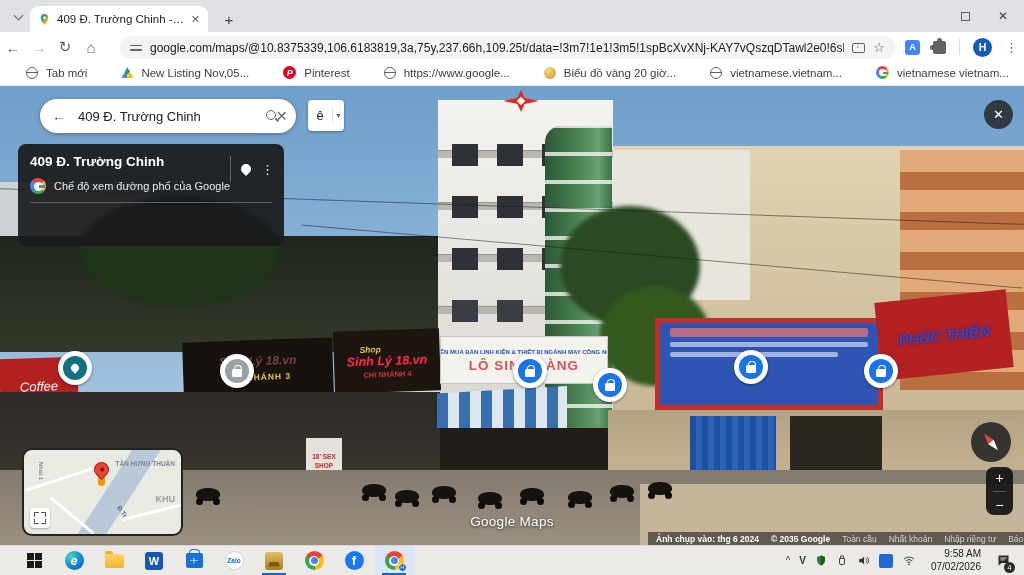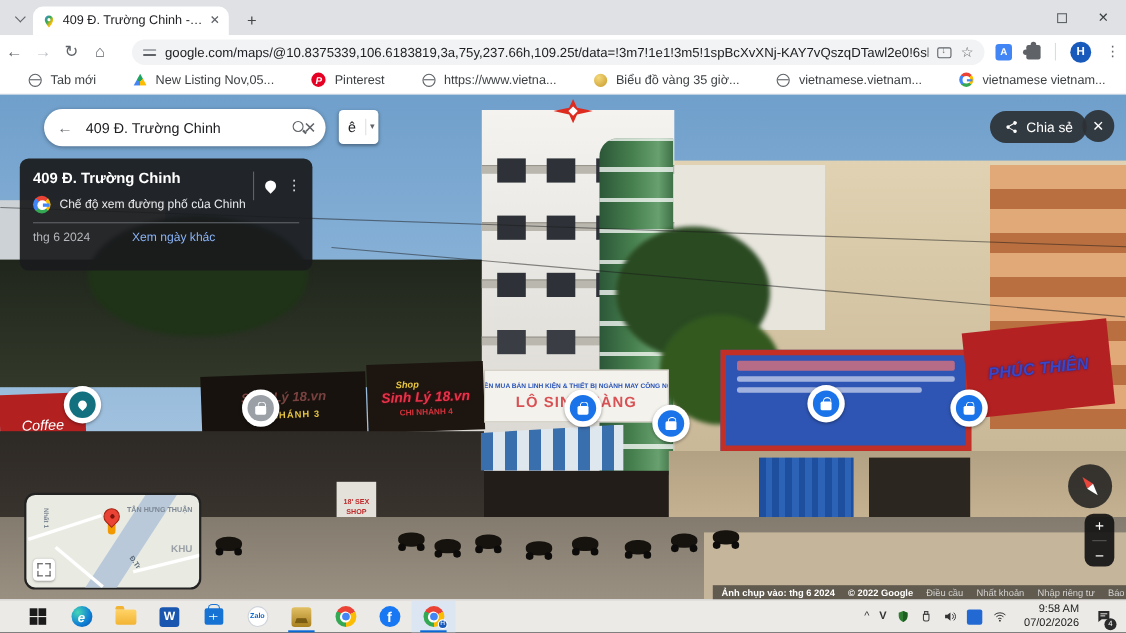--- a/index.html
+++ b/index.html
@@ -272,25 +272,25 @@
     <span class="bm">
         <i class="fav-drive"></i>
         <span>New Listing Nov,05...</span>
       </span>
     <span class="bm">
         <i class="fav-pin">P</i>
         <span>Pinterest</span>
       </span>
     <span class="bm">
         <i class="fav-globe"></i>
-        <span>https://www.vietna...</span>
+        <span>https://www.google...</span>
       </span>
     <span class="bm">
         <i class="fav-gold"></i>
-        <span>Biểu đồ vàng 35 giờ...</span>
+        <span>Biểu đồ vàng 20 giờ...</span>
       </span>
     <span class="bm">
         <i class="fav-globe"></i>
         <span>vietnamese.vietnam...</span>
       </span>
     <span class="bm">
         <i class="fav-g"></i>
         <span>vietnamese vietnam...</span>
       </span>
     <span class="bm">
@@ -414,34 +414,24 @@
 
     <div class="abs icard">
       <div class="ttl">409 Đ. Trường Chinh</div>
       <div class="tr">
         <span class="vdiv"></span>
         <span class="wpin"></span>
         <span style="font-size:13px;color:#e8eaed">⋮</span>
       </div>
       <div class="row2">
         <span class="gball"></span>
-        <span class="prov">Chế độ xem đường phố của Chinh</span>
-      </div>
-      <div class="row3">
-        <span class="date">thg 6 2024</span>
-        <span class="link">Xem ngày khác</span>
-      </div>
-    </div>
-
-    <div class="abs share">
-      <svg width="13" height="13" viewBox="0 0 24 24">
-          <path fill="#fff" d="M18 16a3 3 0 0 0-2.1.86L9 13a3 3 0 0 0 0-2l6.9-3.86A3 3 0 1 0 15 5c0 .24.03.47.08.7L8.2 9.54a3 3 0 1 0 0 4.92l6.88 3.84A3 3 0 1 0 18 16z"></path>
-        </svg>
-      <span>Chia sẻ</span>
-    </div>
+        <span class="prov">Chế độ xem đường phố của Google</span>
+      </div>
+    </div>
+
     <div class="abs svclose">
         <span>✕</span>
       </div>
 
     <div class="abs mmap">
       <div class="mroad"></div>
       <div class="mroad2" style="left:0;top:28px;width:70px;transform:rotate(-18deg)"></div>
       <div class="mroad2" style="left:96px;top:60px;width:70px;transform:rotate(-14deg)"></div>
       <div class="mroad2" style="left:20px;top:64px;width:56px;transform:rotate(40deg)"></div>
       <span class="mlabel" style="right:6px;top:10px;font-size:6.5px;text-align:center;line-height:1.3">TÂN HƯNG THUẬN</span>
@@ -465,24 +455,25 @@
         <path d="M12 2l3.2 10H8.8z" fill="#e8453c"></path>
         <path d="M12 22L8.8 12h6.4z" fill="#fff"></path>
       </svg>
     </div>
     <div class="abs zoomctl">
       <span>+</span>
       <span class="dv"></span>
       <span>−</span>
     </div>
 
+    <div class="abs wm">Google Maps</div>
     <div class="abs attr">
       <span style="font-weight:bold">Ảnh chụp vào: thg 6 2024</span>
-      <span style="font-weight:bold">© 2022 Google</span>
-      <span class="lk">Điều cầu</span>
+      <span style="font-weight:bold">© 2035 Google</span>
+      <span class="lk">Toàn cầu</span>
       <span class="lk">Nhất khoản</span>
       <span class="lk">Nhập riêng tư</span>
       <span class="lk">Báo cáo vấn đề</span>
     </div>
   </div>
 
   <div class="taskbar">
     <div class="tbi">
         <span class="winlogo">
           <i></i>

